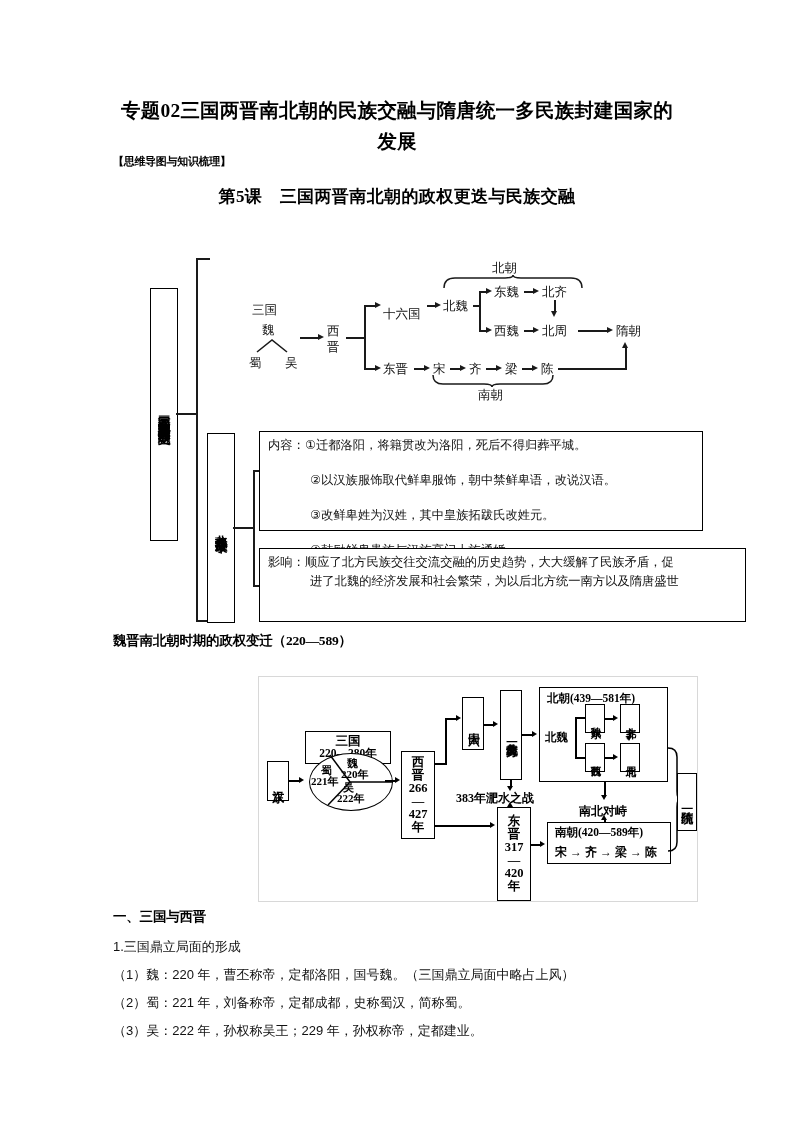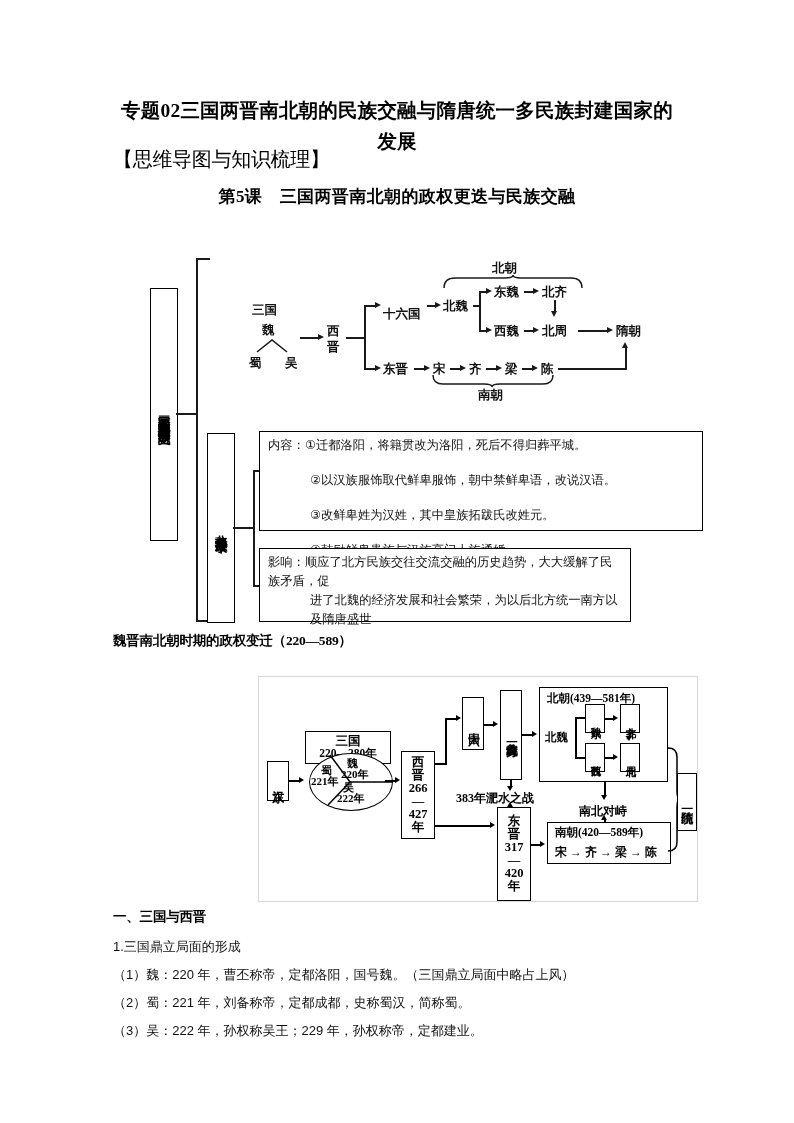--- a/index.html
+++ b/index.html
@@ -14,32 +14,32 @@
   .page{position:relative;width:794px;height:1123px;}
 
   
   .doc-title{
     position:absolute;left:113px;top:95px;width:568px;
     text-align:center;
     font-size:19.5px;font-weight:bold;line-height:31px;
     letter-spacing:.2px;
   }
   .bracket-head{
-    position:absolute;left:113px;top:146px;
-    font-size:20px;font-weight:normal;letter-spacing:-.3px;
+    position:absolute;left:113px;top:154px;
+    font-size:11px;font-weight:bold;letter-spacing:-.3px;
   }
   .lesson-title{
     position:absolute;left:113px;top:185px;width:568px;
     text-align:center;
     font-size:17px;font-weight:bold;letter-spacing:.4px;
   }
 
   
   .mm{position:absolute;font-family:"Liberation Sans","DejaVu Sans",sans-serif;
-      font-weight:bold;color:#111;white-space:nowrap;}
+      font-weight:normal;color:#111;white-space:nowrap;}
   .mm14{font-size:12.5px;}
 
   
   .vbox{
     position:absolute;border:1.4px solid #000;background:#fff;
     font-family:"Liberation Sans","DejaVu Sans",sans-serif;
     font-weight:bold;
     writing-mode:vertical-rl;
     text-orientation:upright;
     display:flex;align-items:center;justify-content:center;
@@ -214,21 +214,21 @@
     </svg>
     <div class="mm mm14" style="left:478px;top:387px;">南朝</div>
 
     <div class="tbox" style="left:259px;top:431px;width:444px;height:100px;">
       <span class="ind"><span>内容：</span><span>①迁都洛阳，将籍贯改为洛阳，死后不得归葬平城。</span></span>
       <span class="hang">②以汉族服饰取代鲜卑服饰，朝中禁鲜卑语，改说汉语。</span>
       <span class="hang">③改鲜卑姓为汉姓，其中皇族拓跋氏改姓元。</span>
       <span class="hang">④鼓励鲜卑贵族与汉族高门士族通婚。</span>
     </div>
 
-    <div class="tbox" style="left:259px;top:548px;width:372px;height:74px;">
+    <div class="tbox" style="left:259px;top:548px;width:487px;height:74px;">
       <span class="ind"><span>影响：</span><span>顺应了北方民族交往交流交融的历史趋势，大大缓解了民族矛盾，促</span></span>
       <span class="hang2">进了北魏的经济发展和社会繁荣，为以后北方统一南方以及隋唐盛世</span>
     </div>
   </div>
 
   <div class="caption">魏晋南北朝时期的政权变迁（220—589）</div>
 
   <div class="d2">
 
     <div class="bx vtx" style="left:8px;top:84px;width:22px;height:40px;font-size:12px;">

